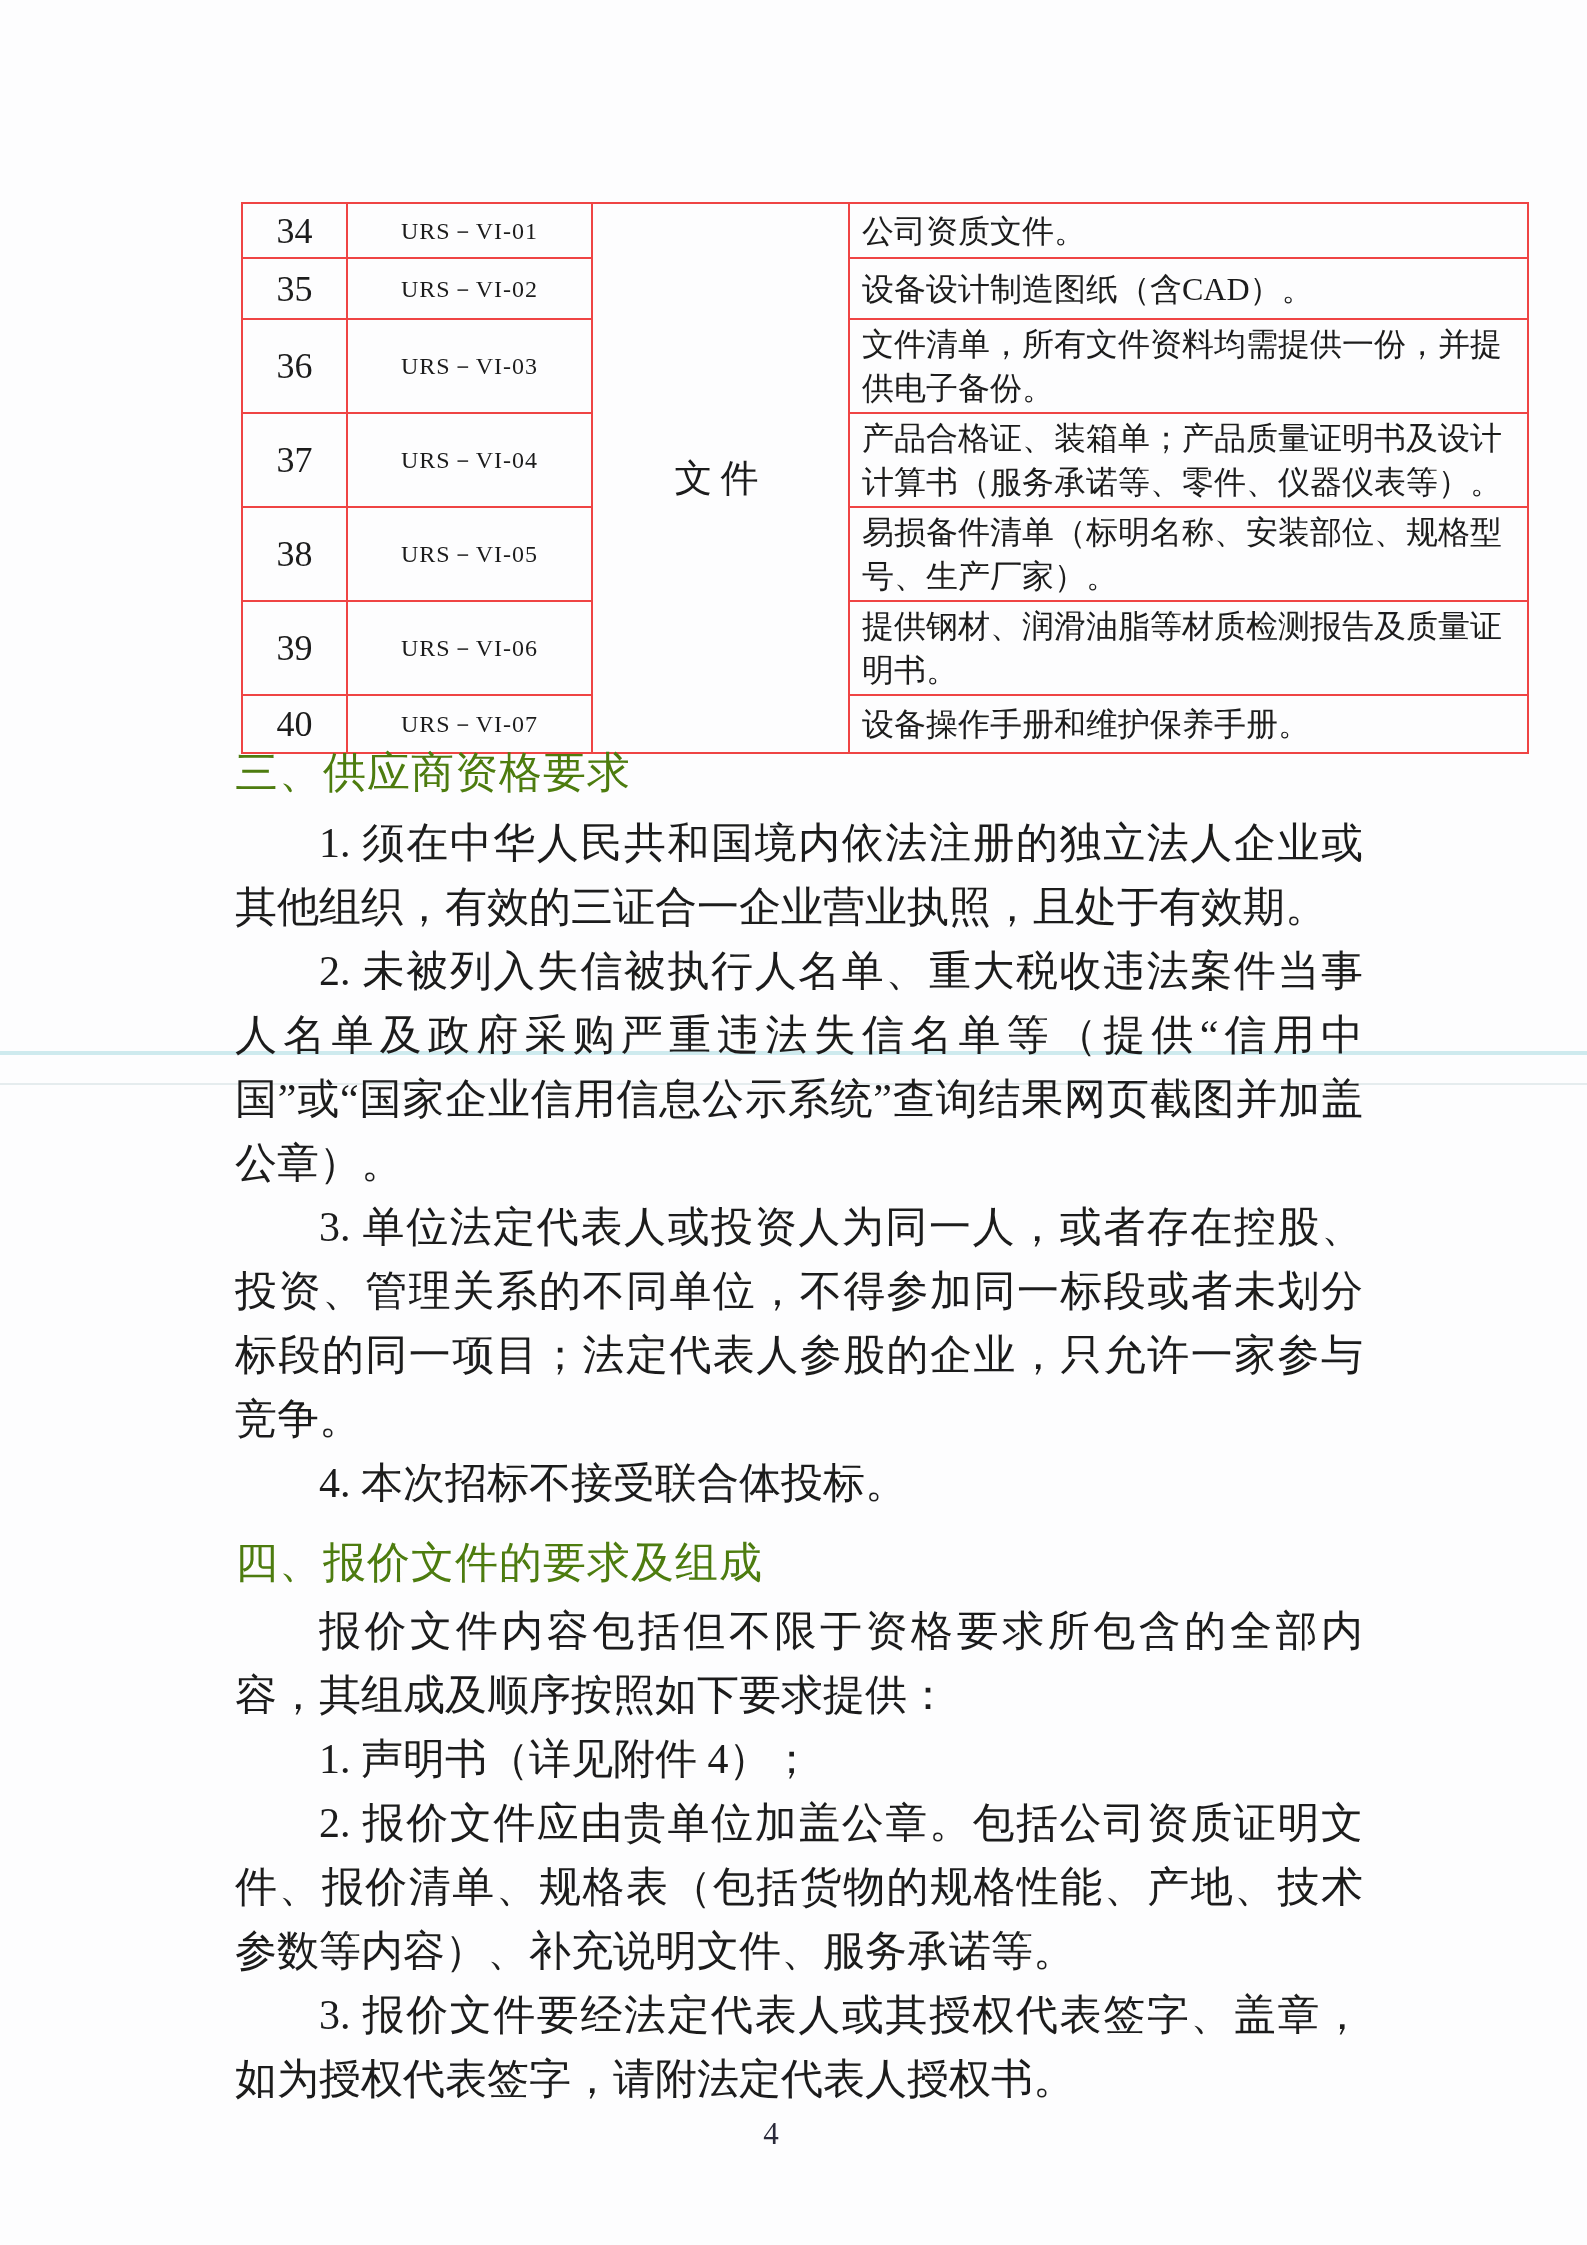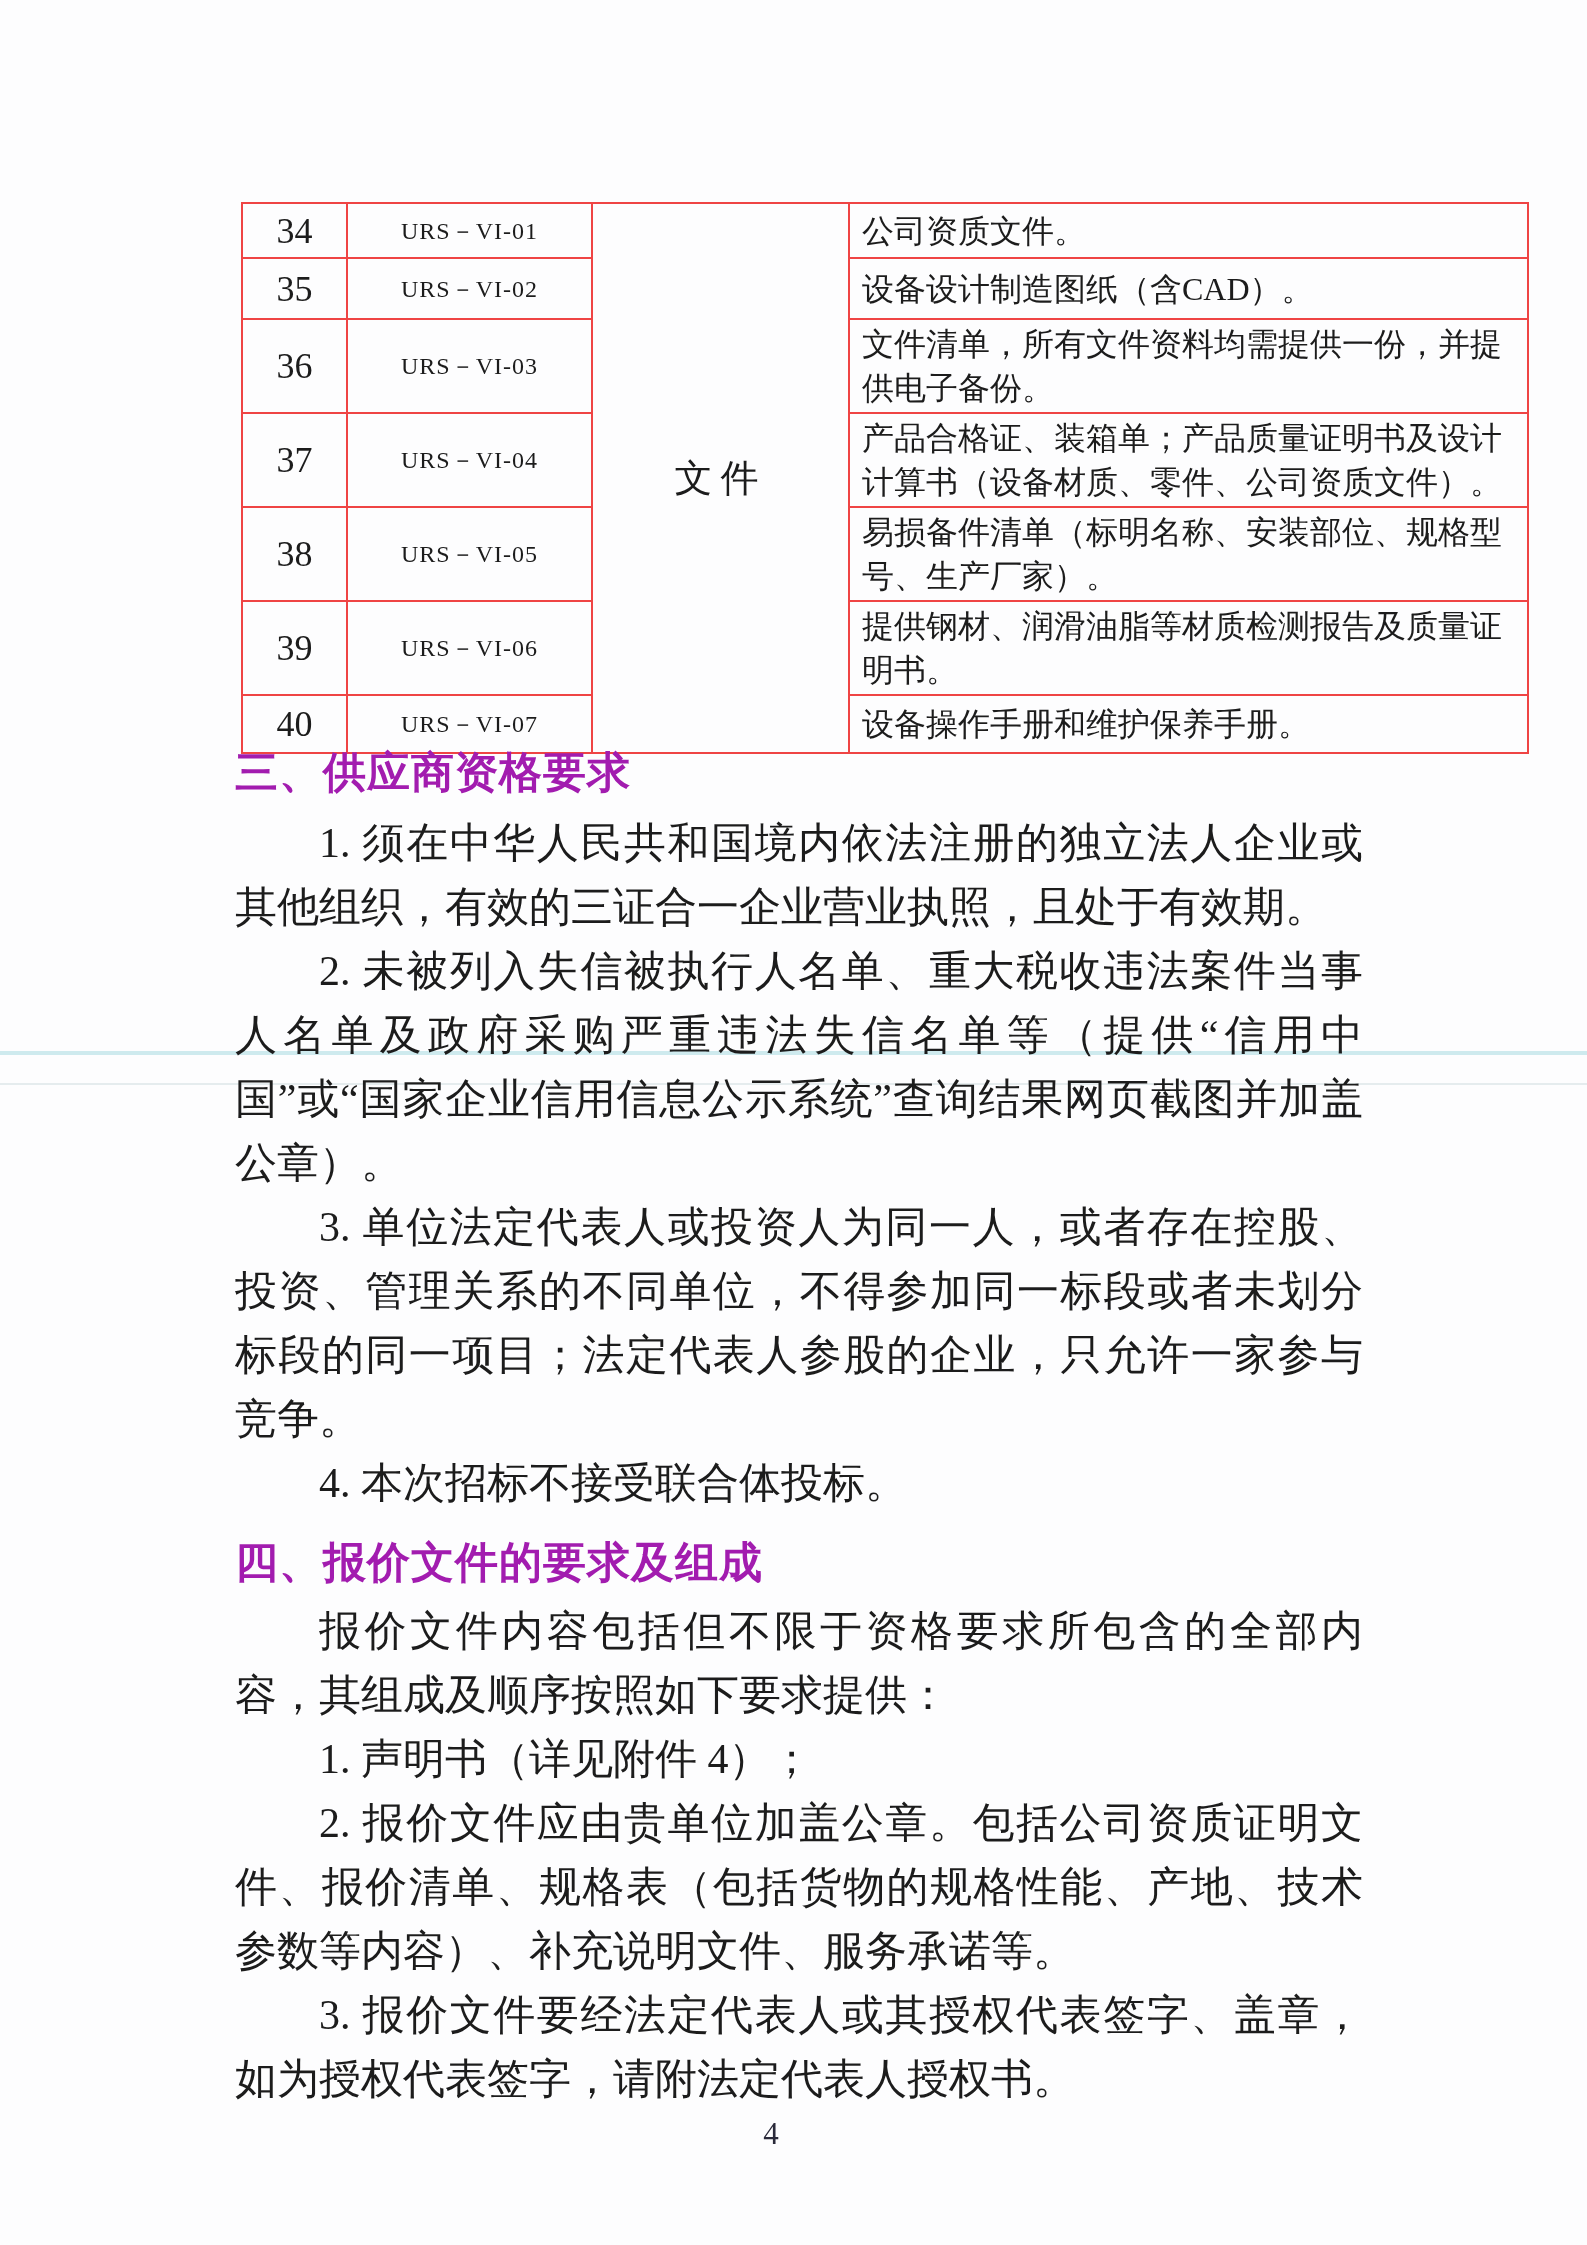--- a/index.html
+++ b/index.html
@@ -52,24 +52,24 @@
   tr.r5{height:91px;} tr.r7{height:58px;}
   
   .body-text{
     position:absolute;
     left:235px; top:745px;
     width:1128px;
   }
   .body-text h2{
     margin:0 0 12px 0;
     font-family:"Liberation Sans","DejaVu Sans",sans-serif;
-    font-weight:700;
+    font-weight:400;
     font-size:43px;
     line-height:54px;
-    color:#a21caf;
+    color:#4d7c0f;
     letter-spacing:1px;
   }
   .body-text h2.h-4{margin:20px 0 10px 0;}
   .body-text p{
     margin:0;
     font-size:42px;
     line-height:64px;
     text-align:justify;
     text-indent:2em;
     word-break:normal;
@@ -105,21 +105,21 @@
         <td class="c-desc">设备设计制造图纸（含CAD）。</td>
       </tr>
       <tr class="r3">
         <td class="c-no">36</td>
         <td class="c-code">URS－VI-03</td>
         <td class="c-desc">文件清单，所有文件资料均需提供一份，并提供电子备份。</td>
       </tr>
       <tr class="r4">
         <td class="c-no">37</td>
         <td class="c-code">URS－VI-04</td>
-        <td class="c-desc">产品合格证、装箱单；产品质量证明书及设计计算书（设备材质、零件、公司资质文件）。</td>
+        <td class="c-desc">产品合格证、装箱单；产品质量证明书及设计计算书（服务承诺等、零件、仪器仪表等）。</td>
       </tr>
       <tr class="r5">
         <td class="c-no">38</td>
         <td class="c-code">URS－VI-05</td>
         <td class="c-desc">易损备件清单（标明名称、安装部位、规格型号、生产厂家）。</td>
       </tr>
       <tr class="r6">
         <td class="c-no">39</td>
         <td class="c-code">URS－VI-06</td>
         <td class="c-desc">提供钢材、润滑油脂等材质检测报告及质量证明书。</td>

